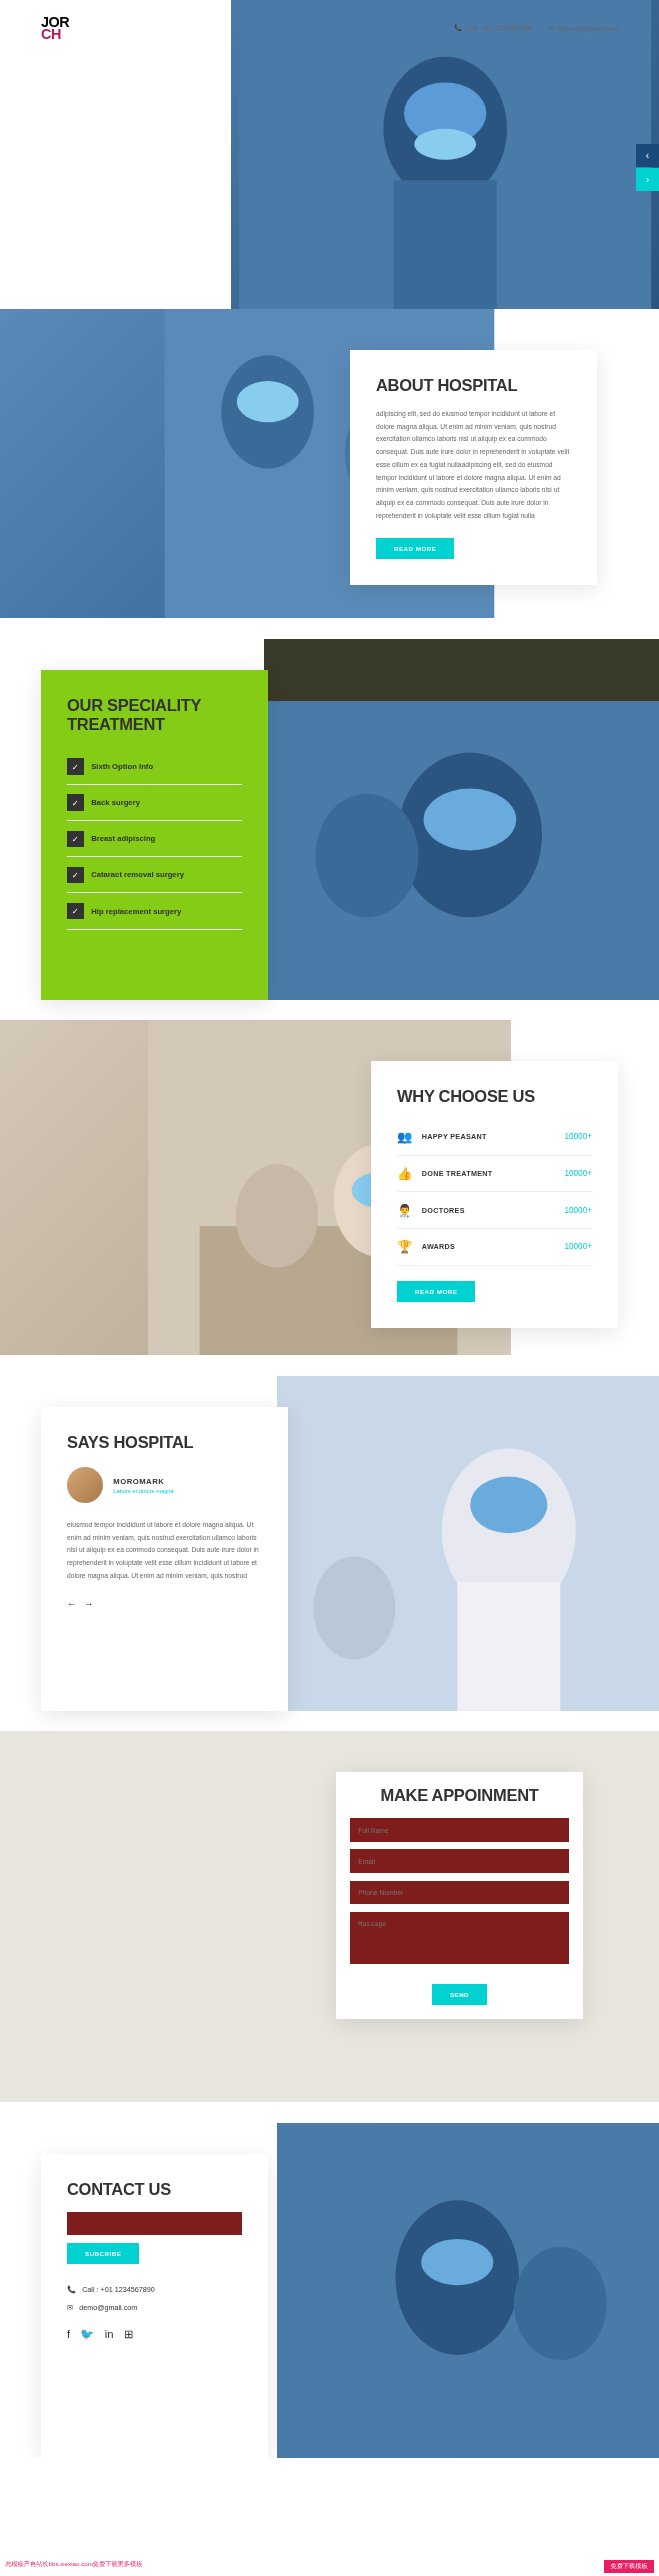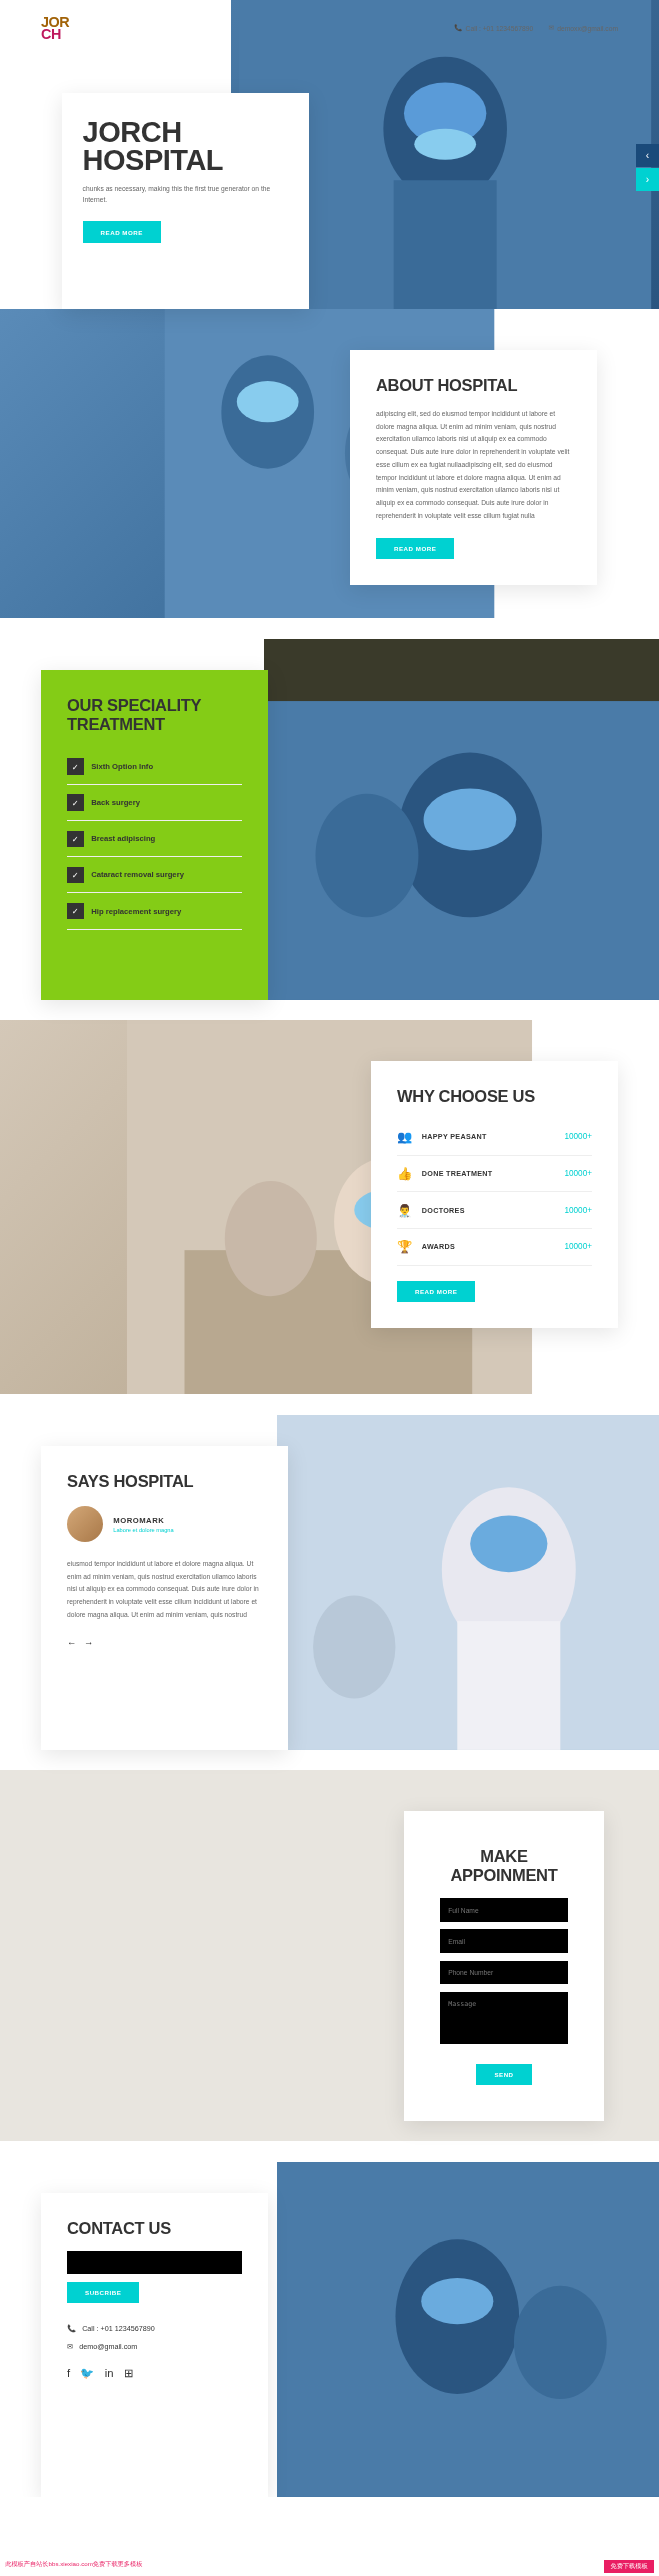--- a/index.html
+++ b/index.html
@@ -1,19 +1,19 @@
 <!DOCTYPE html>
 <html style="font-size:8.2px"><head>
 <meta charset="utf-8">
 <style>
 *{margin:0;padding:0;box-sizing:border-box}
 body{font-family:Arial,sans-serif;color:#333;width:659px;margin:0 auto;background:#fff;overflow-x:hidden}
 .header{display:flex;justify-content:space-between;align-items:center;padding:15.5px 41px;position:absolute;width:100%;z-index:10}
 .logo{font-size:14.4px;font-weight:900;letter-spacing:-0.5px;line-height:0.9}
-.logo-jor{color:#a16207}
+.logo-jor{color:#000000}
 .logo-ch{color:#be185d}
 .header-right{display:flex;gap:15.5px;font-size:6.7px;color:#666}
 .header-contact{display:flex;align-items:center;gap:3.1px}
 .hero{position:relative;height:309px;display:flex}
 .hero-bg{position:absolute;right:0;top:0;width:65%;height:100%;background:linear-gradient(135deg,#4a7ba8 0%,#2a5580 100%)}
 .hero-card{position:relative;z-index:2;background:#fff;margin:93px 0 0 62px;width:247px;padding:26px 20.6px;box-shadow:0 5.2px 20.6px rgba(0,0,0,0.1)}
 .hero-title{font-size:29px;font-weight:900;line-height:0.95;letter-spacing:-0.5px;margin-bottom:10.3px}
 .hero-sub{font-size:6.7px;color:#666;line-height:1.6;margin-bottom:15.5px}
 .btn{display:inline-block;background:#00d1d1;color:#fff;padding:7.2px 18px;font-size:6.2px;font-weight:700;letter-spacing:0.5px;border:none;cursor:pointer}
 .slider-nav{position:absolute;right:0;top:144px;z-index:5}
@@ -24,41 +24,41 @@
 .about-card{position:absolute;right:62px;top:41px;width:247px;background:#fff;padding:26px;box-shadow:0 5.2px 20.6px rgba(0,0,0,0.1)}
 .section-title{font-size:16.5px;font-weight:900;margin-bottom:13px;letter-spacing:-0.3px}
 .about-text{font-size:6.7px;color:#666;line-height:1.9;margin-bottom:15.5px}
 .specialty{display:flex;height:361px;position:relative;margin-top:20.6px}
 .specialty-card{background:#84cc16;width:227px;padding:26px;margin:31px 0 0 41px;position:relative;z-index:2;box-shadow:0 5.2px 20.6px rgba(0,0,0,0.1)}
 .specialty-img{position:absolute;right:0;top:0;width:60%;height:100%;background:linear-gradient(180deg,#3a3a2a 0%,#4a7ba8 50%)}
 .spec-list{list-style:none;margin-top:15.5px}
 .spec-item{display:flex;align-items:center;gap:7.7px;padding:9.3px 0;border-bottom:0.5px solid #eee}
 .spec-check{width:16.5px;height:16.5px;background:#333;color:#fff;display:flex;align-items:center;justify-content:center;font-size:8.2px}
 .spec-label{font-size:7.7px;font-weight:700}
-.whychoose{display:flex;height:374px;position:relative;margin-top:20.6px}
+.whychoose{display:flex;height:335px;position:relative;margin-top:20.6px}
 .why-img{width:55%;background:linear-gradient(135deg,#d4c8b8,#b8a890)}
 .why-card{position:absolute;right:41px;top:41px;width:247px;background:#fff;padding:26px;box-shadow:0 5.2px 20.6px rgba(0,0,0,0.1)}
 .stat-row{display:flex;justify-content:space-between;align-items:center;padding:10.3px 0;border-bottom:0.5px solid #eee}
 .stat-left{display:flex;align-items:center;gap:9.3px}
 .stat-icon{font-size:12.4px;width:15.5px}
 .stat-label{font-size:7.2px;font-weight:700;letter-spacing:0.3px}
 .stat-value{color:#00d1d1;font-size:8.2px;font-weight:400}
 .testimonial{display:flex;height:335px;position:relative;margin-top:20.6px}
 .test-card{width:247px;background:#fff;padding:26px;margin:31px 0 0 41px;position:relative;z-index:2;box-shadow:0 5.2px 20.6px rgba(0,0,0,0.1)}
 .test-img{position:absolute;right:0;top:0;width:58%;height:100%;background:linear-gradient(135deg,#c8d8e8,#98b8d8)}
 .test-person{display:flex;align-items:center;gap:10.3px;margin:15.5px 0}
 .avatar{width:36px;height:36px;border-radius:50%;background:linear-gradient(135deg,#d4a878,#a87848)}
 .person-name{font-size:7.7px;font-weight:900;letter-spacing:0.5px}
 .person-sub{font-size:5.7px;color:#00d1d1;margin-top:2.1px}
 .test-text{font-size:6.7px;color:#666;line-height:1.9}
 .test-nav{margin-top:15.5px;display:flex;gap:7.7px;font-size:9.3px}
 .appointment{display:flex;height:371px;position:relative;background:#e8e5df;margin-top:20.6px}
 .appt-img{width:40%}
-.appt-card{position:absolute;right:55px;top:41px;width:200px;background:#fff;padding:36px;box-shadow:0 5.2px 20.6px rgba(0,0,0,0.1)}
-.form-input{width:100%;padding:8.2px;border:none;background:#000000;margin-bottom:7.7px;font-size:6.7px;color:#999}
+.appt-card{position:absolute;right:76px;top:41px;width:247px;background:#fff;padding:14px;box-shadow:0 5.2px 20.6px rgba(0,0,0,0.1)}
+.form-input{width:100%;padding:8.2px;border:none;background:#7f1d1d;margin-bottom:7.7px;font-size:6.7px;color:#999}
 .form-textarea{height:52px;resize:none}
 .form-btn{display:block;margin:10.3px auto 0}
 .contact{display:flex;height:335px;position:relative;margin-top:20.6px}
 .contact-card{width:227px;background:#fff;padding:26px;margin:31px 0 0 41px;position:relative;z-index:2;box-shadow:0 5.2px 20.6px rgba(0,0,0,0.1)}
 .contact-img{position:absolute;right:0;top:0;width:58%;height:100%;background:linear-gradient(135deg,#4a7ba8,#2a5580)}
 .contact-info{margin-top:20.6px}
 .contact-row{display:flex;align-items:center;gap:6.2px;margin-bottom:9.3px;font-size:7.2px}
 .social-row{display:flex;gap:10.3px;margin-top:15.5px;font-size:11.3px}
 .watermark{position:fixed;bottom:0;width:659px;display:flex;justify-content:space-between;padding:2.6px 5.2px;font-size:6.2px;z-index:100}
 .wm-left{color:#e91e63}
@@ -88,25 +88,20 @@
 <section class="hero">
   <div class="hero-bg">
     <svg class="surgeon-svg" viewBox="0 0 800 600">
       <rect width="800" height="600" fill="#4a7ba8"></rect>
       <ellipse cx="400" cy="250" rx="120" ry="140" fill="#2a5580"></ellipse>
       <ellipse cx="400" cy="220" rx="80" ry="60" fill="#5a9bd8"></ellipse>
       <rect x="300" y="350" width="200" height="250" fill="#3a6b98"></rect>
       <ellipse cx="400" cy="280" rx="60" ry="30" fill="#88ccee"></ellipse>
     </svg>
   </div>
-  <div class="hero-card">
-    <h1 class="hero-title">JORCH HOSPITAL</h1>
-    <p class="hero-sub">chunks as necessary, making this the first true generator on the Internet.</p>
-    <button class="btn">READ MORE</button>
-  </div>
   <div class="slider-nav">
     <button class="slider-btn">‹</button>
     <button class="slider-btn next">›</button>
   </div>
 </section>
 
 <section class="about">
   <div class="about-img">
     <svg class="surgeon-svg" viewBox="0 0 640 600">
       <rect width="640" height="600" fill="#5a8bb8"></rect>

